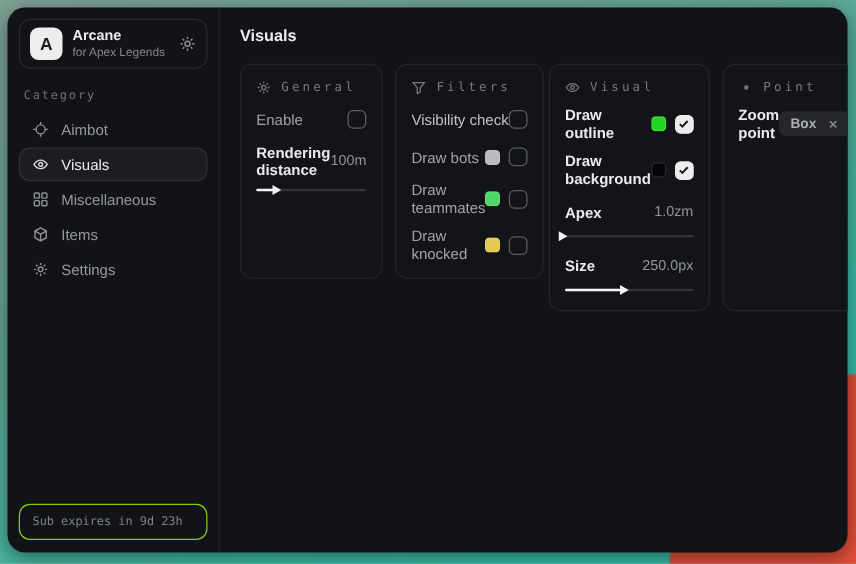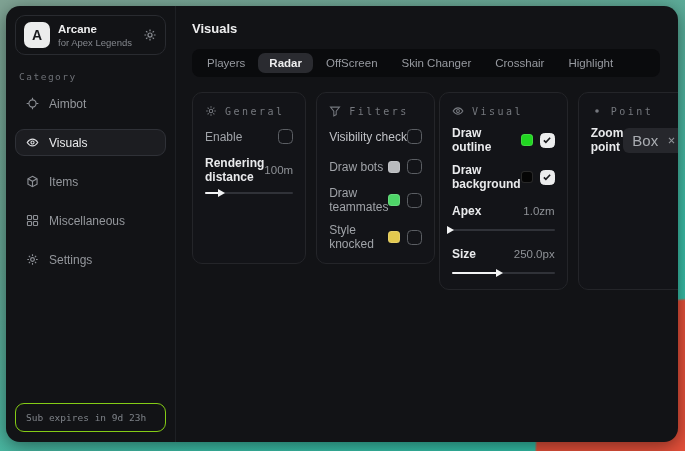--- a/index.html
+++ b/index.html
@@ -31,21 +31,21 @@
     display:flex; align-items:center; justify-content:center; flex:0 0 26px;
   }
   .brand-text { flex:1; min-width:0; }
   .brand-title { color:#ededee; font-size:11.5px; font-weight:bold; }
   .brand-sub { color:#85888e; font-size:9.5px; margin-top:2px; }
   .brand-gear { color:#8a8d93; display:flex; }
   .category {
     font-family:"DejaVu Sans Mono", monospace; font-size:9.5px; color:#6e7177;
     letter-spacing:1.5px; margin:16px 4px 8px 4px;
   }
-  .nav { display:flex; flex-direction:column; gap:12px; }
+  .nav { display:flex; flex-direction:column; gap:1px; }
   .nav-item {
     display:flex; align-items:center; gap:10px; height:27px; padding:0 10px;
     border:1px solid transparent; border-radius:9px;
     color:#94979c; font-size:12px; cursor:pointer;
   }
   .nav-item .nicon { display:flex; color:#8d9096; }
   .nav-item.active { background:#1c1d21; border-color:#2f3137; color:#e9eaec; }
   .nav-item.active .nicon { color:#dadbde; }
   .session-card {
     margin-top:auto; border:1px solid #84cc16; border-radius:9px;
@@ -93,21 +93,21 @@
   .slider .fill { position:absolute; left:0; top:4px; height:2px; background:#f2f3f4; border-radius:1px; }
   .slider .handle {
     position:absolute; right:-2px; top:-3px; width:0; height:0;
     border-top:4px solid transparent; border-bottom:4px solid transparent;
     border-left:7px solid #f2f3f4;
   }
   .tag {
     display:flex; align-items:center; gap:9px; background:#26272c; border-radius:6px;
     padding:4px 9px; cursor:pointer;
   }
-  .tag-text { font-size:15px; color:#aaadb2; }
+  .tag-text { font-size:11px; color:#aaadb2;font-weight:bold; }
   .tag-x { color:#8f9297; display:flex; cursor:pointer; }
   svg { display:block; }
 </style>
 </head>
 <body>
 
 <div class="window">
 
   <div class="sidebar">
 
@@ -142,65 +142,57 @@
           <svg width="13" height="13" viewBox="0 0 16 16" fill="none" stroke="currentColor" stroke-width="1.4">
             <path d="M1.5 8s2.6-4.2 6.5-4.2S14.5 8 14.5 8 11.9 12.2 8 12.2 1.5 8 1.5 8z"></path>
             <circle cx="8" cy="8" r="1.9"></circle>
           </svg>
         </span>
         <span>Visuals</span>
       </div>
       <div class="nav-item">
         <span class="nicon">
           <svg width="13" height="13" viewBox="0 0 16 16" fill="none" stroke="currentColor" stroke-width="1.4">
-            <path d="M8 1.6l5.6 3.1v6.6L8 14.4l-5.6-3.1V4.7z"></path>
-            <path d="M2.4 4.7L8 7.8l5.6-3.1M8 7.8v6.6"></path>
-          </svg>
-        </span>
-        <span>Items</span>
-      </div>
-      <div class="nav-item">
-        <span class="nicon">
-          <svg width="13" height="13" viewBox="0 0 16 16" fill="none" stroke="currentColor" stroke-width="1.4">
             <rect x="1.8" y="1.8" width="5" height="5" rx="1"></rect>
             <rect x="9.2" y="1.8" width="5" height="5" rx="1"></rect>
             <rect x="1.8" y="9.2" width="5" height="5" rx="1"></rect>
             <rect x="9.2" y="9.2" width="5" height="5" rx="1"></rect>
           </svg>
         </span>
         <span>Miscellaneous</span>
       </div>
       <div class="nav-item">
         <span class="nicon">
           <svg width="13" height="13" viewBox="0 0 16 16" fill="none" stroke="currentColor" stroke-width="1.4">
+            <path d="M8 1.6l5.6 3.1v6.6L8 14.4l-5.6-3.1V4.7z"></path>
+            <path d="M2.4 4.7L8 7.8l5.6-3.1M8 7.8v6.6"></path>
+          </svg>
+        </span>
+        <span>Items</span>
+      </div>
+      <div class="nav-item">
+        <span class="nicon">
+          <svg width="13" height="13" viewBox="0 0 16 16" fill="none" stroke="currentColor" stroke-width="1.4">
             <circle cx="8" cy="8" r="2.3"></circle>
             <path d="M8 1.6v2.1M8 12.3v2.1M1.6 8h2.1M12.3 8h2.1M3.5 3.5l1.5 1.5M11 11l1.5 1.5M12.5 3.5L11 5M5 11l-1.5 1.5"></path>
           </svg>
         </span>
         <span>Settings</span>
       </div>
     </div>
 
     <div class="session-card">
       <div class="session-line1">Sub expires in 9d 23h</div>
     </div>
   </div>
 
   <div class="main">
 
     <div class="page-title">Visuals</div>
 
-    <div class="tabbar">
-      <div class="tab">Players</div>
-      <div class="tab active">Radar</div>
-      <div class="tab">OffScreen</div>
-      <div class="tab">Skin Changer</div>
-      <div class="tab">Crosshair</div>
-      <div class="tab">Highlight</div>
-    </div>
 
     <div class="columns">
 
       <div class="col">
 
         <div class="panel">
           <div class="panel-header">
             <span class="picon">
               <svg width="12" height="12" viewBox="0 0 16 16" fill="none" stroke="currentColor" stroke-width="1.4">
                 <circle cx="8" cy="8" r="2.3"></circle>
@@ -254,21 +246,21 @@
           <div class="row">
             <span class="row-label">Draw teammates</span>
             <span class="row-controls">
               <span class="swatch" style="background: rgb(78, 214, 104);"></span>
               <span class="checkbox">
                 
               </span>
             </span>
           </div>
           <div class="row">
-            <span class="row-label">Style knocked</span>
+            <span class="row-label">Draw knocked</span>
             <span class="row-controls">
               <span class="swatch" style="background: rgb(227, 201, 79);"></span>
               <span class="checkbox">
                 
               </span>
             </span>
           </div>
         </div>
       </div>
 

